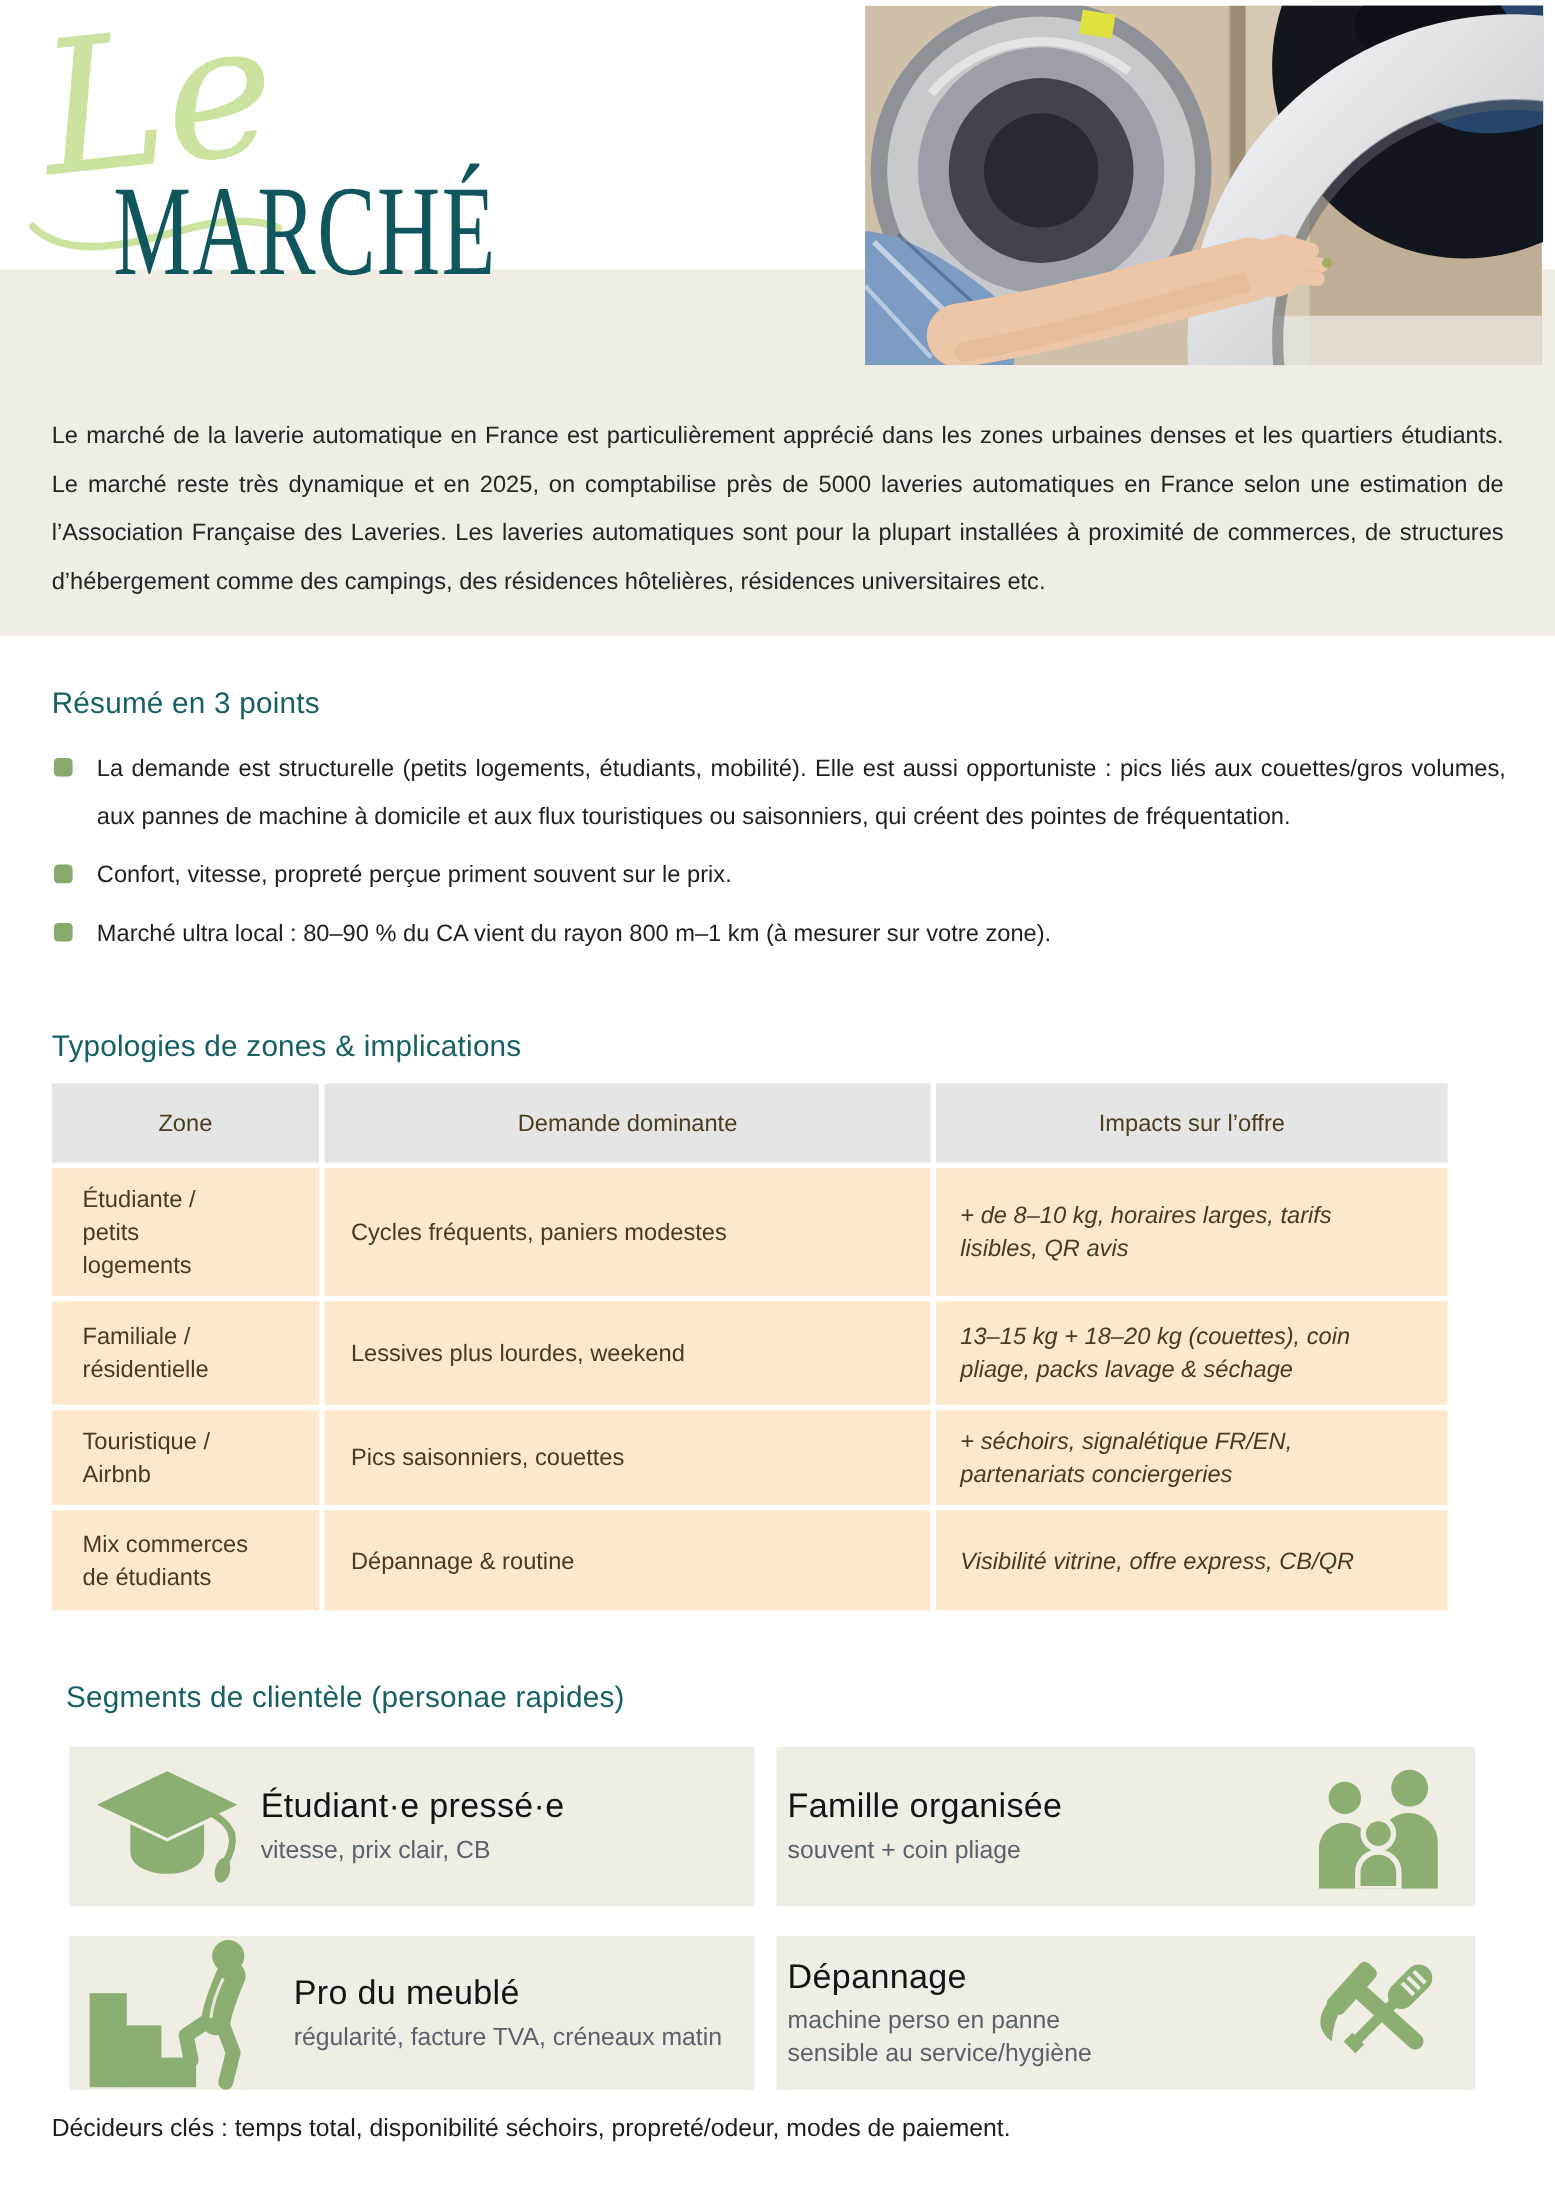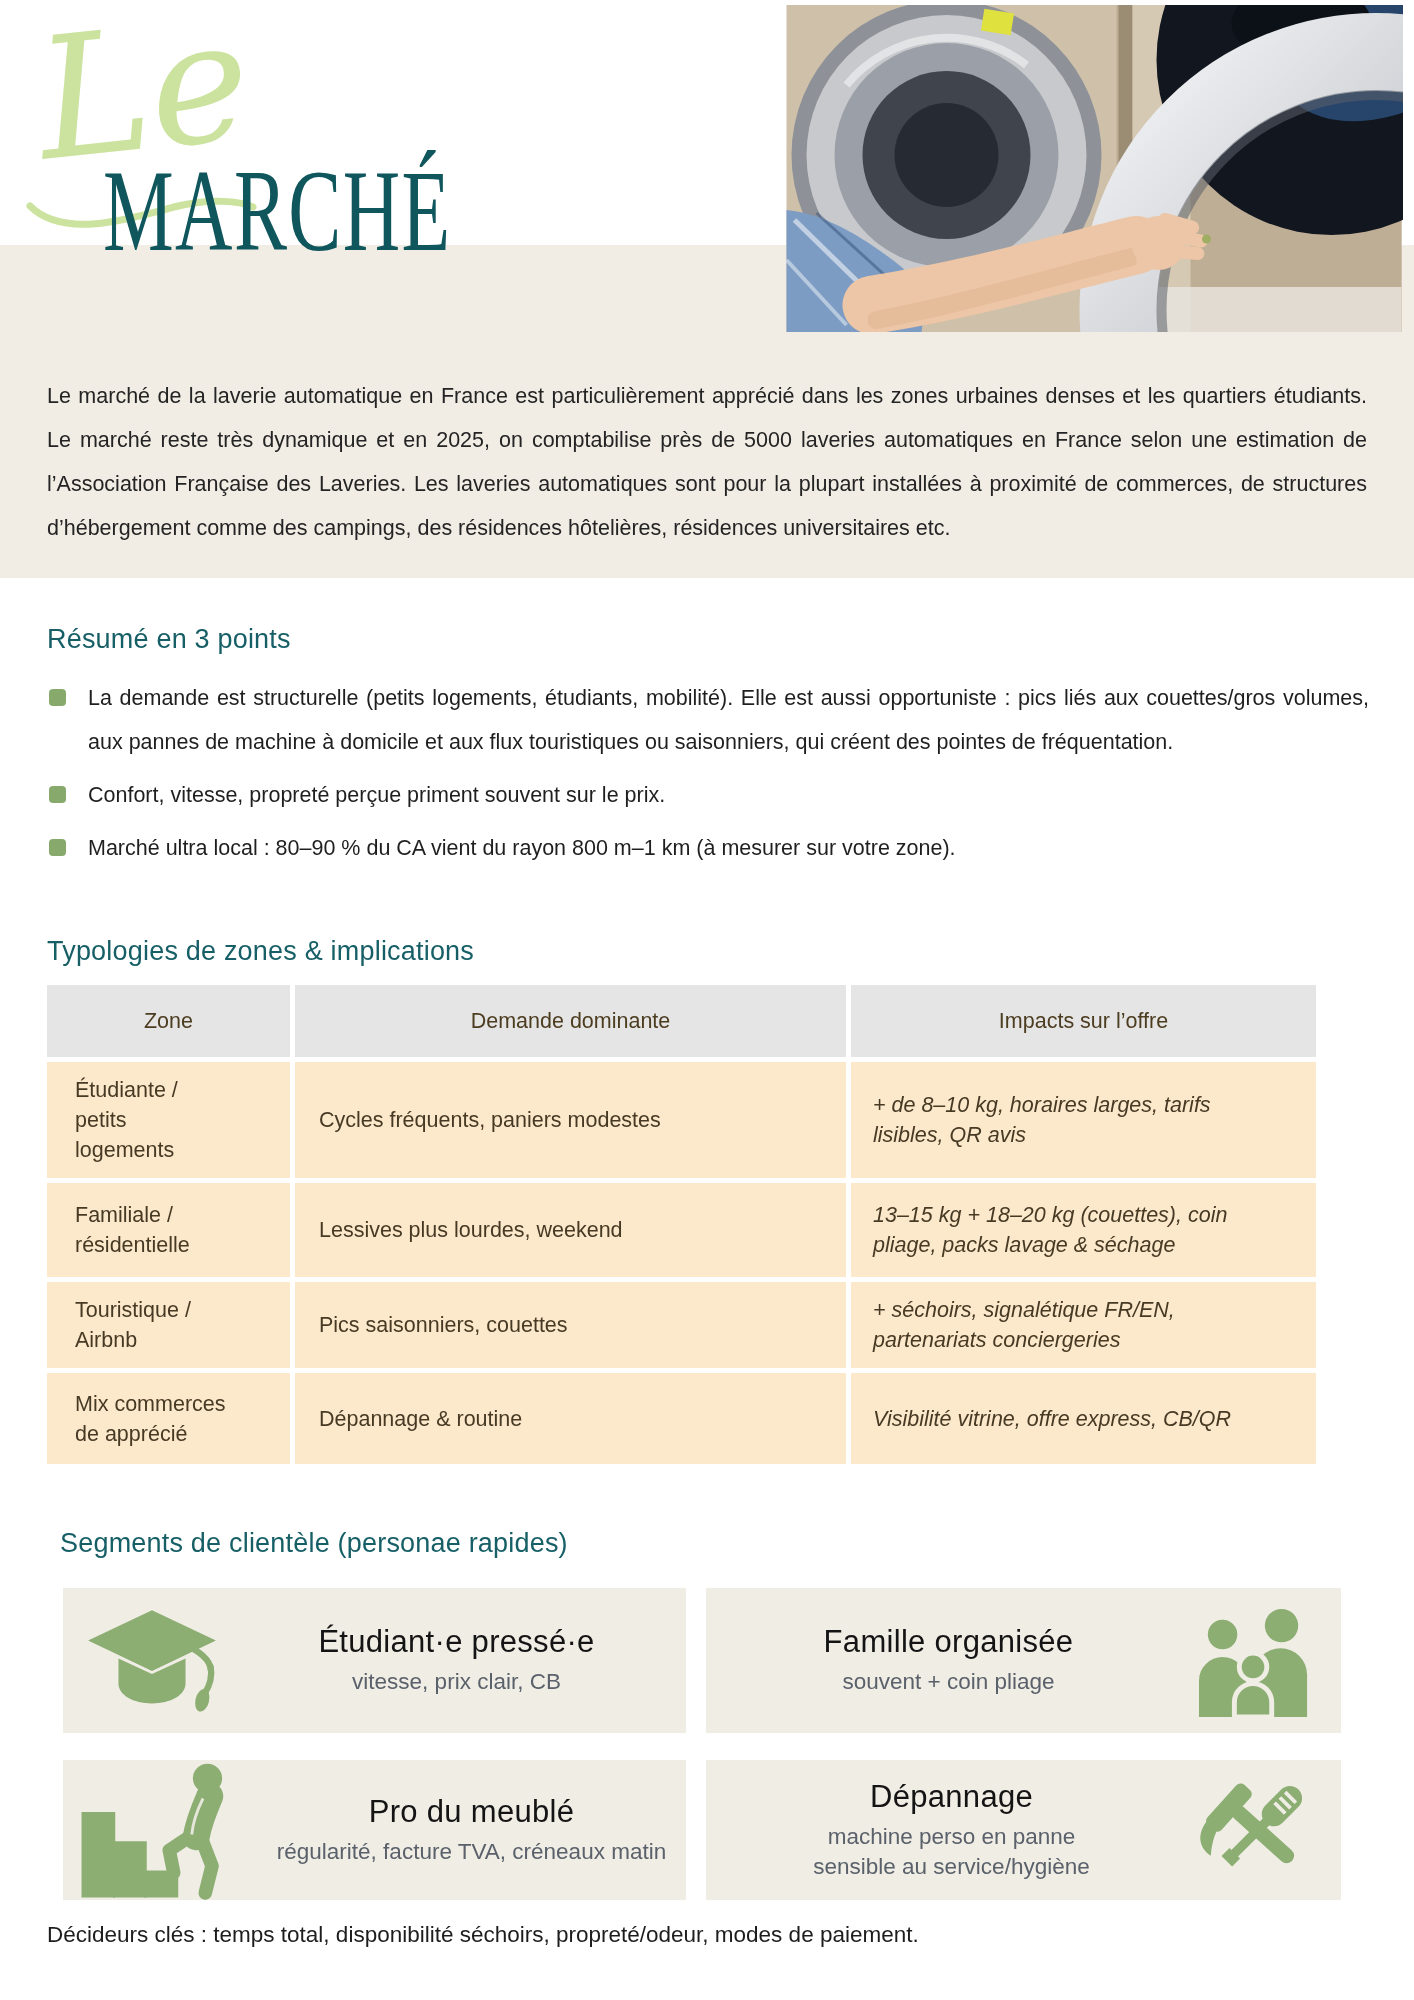--- a/index.html
+++ b/index.html
@@ -62,21 +62,21 @@
   }
   .ztable .td.zone { white-space:pre-line; padding-left:28px; }
   .ztable .td.impacts { padding-left:22px; padding-right:44px;font-style:italic; }
   
   .cards {
     position:absolute; left:63px; top:1588px;
     display:grid; grid-template-columns:623px 635px; grid-template-rows:145px 140px;
     column-gap:20px; row-gap:27px;
   }
   .card { background:#f0ede5; display:flex; align-items:center; position:relative; }
-  .card .txt { flex:1; text-align:center; padding:0 10px; }
+  .card .txt { flex:1; text-align:left; padding:0 10px; }
   .card .c-title { font-size:31px; color:#141414; margin-bottom:7px; letter-spacing:.3px; }
   .card .c-sub { font-size:22.5px; color:#5a616b; line-height:30px; white-space:pre-line; }
   .icon-box { flex:0 0 auto; display:flex; align-items:center; justify-content:center; }
   .icon-left  { margin-left:14px; }
   .icon-right { margin-right:22px; }
   .overflow-ok { overflow:visible; }
   
   .deciders { position:absolute; left:47px; top:1922px; font-size:22.5px; color:#1d1d1d;text-align:center; }
 </style>
 </head>
@@ -168,21 +168,21 @@
 résidentielle</div>
     <div class="td">Lessives plus lourdes, weekend</div>
     <div class="td impacts">13–15 kg + 18–20 kg (couettes), coin pliage, packs lavage &amp; séchage</div>
 
     <div class="td zone">Touristique /
 Airbnb</div>
     <div class="td">Pics saisonniers, couettes</div>
     <div class="td impacts">+ séchoirs, signalétique FR/EN, partenariats conciergeries</div>
 
     <div class="td zone">Mix commerces
-de apprécié</div>
+de étudiants</div>
     <div class="td">Dépannage &amp; routine</div>
     <div class="td impacts">Visibilité vitrine, offre express, CB/QR</div>
   </div>
 
   <h2 class="h-teal h-seg">Segments de clientèle (personae rapides)</h2>
 
   <div class="cards">
 
     <div class="card">
       <span class="icon-box icon-left">

